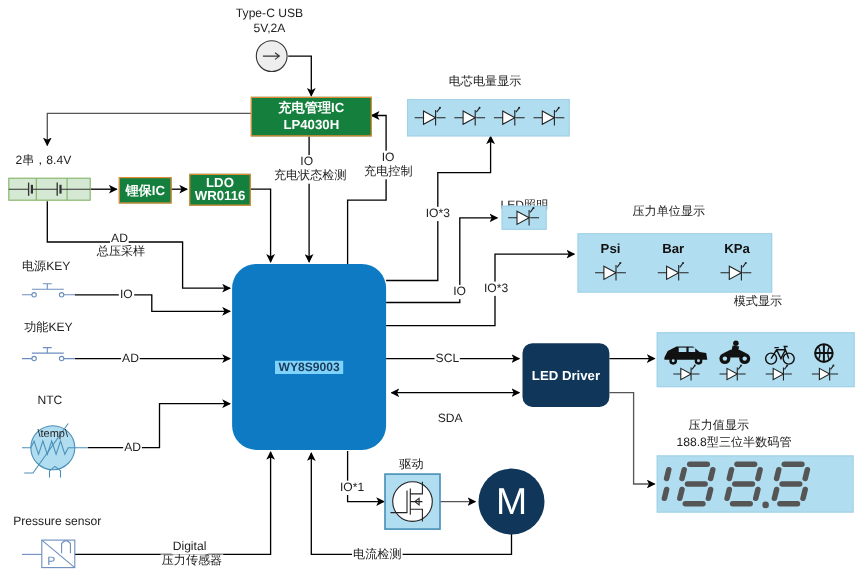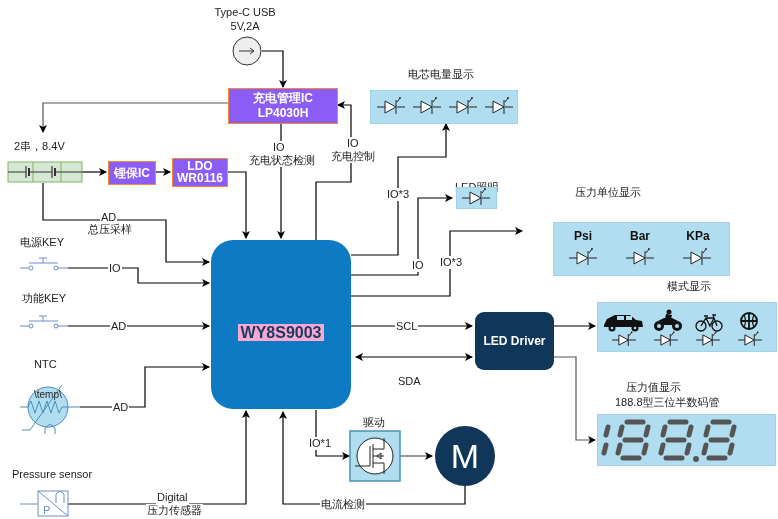--- a/index.html
+++ b/index.html
@@ -1,25 +1,25 @@
 <!DOCTYPE html>
 <html><head>
 <meta charset="utf-8">
 <style>
   html,body{margin:0;padding:0;background:#ffffff;}
   body{width:778px;height:519px;position:relative;overflow:hidden;font-family:"Liberation Sans","DejaVu Sans",sans-serif;color:#222;}
   .abs{position:absolute;}
   .lbl{position:absolute;font-size:11px;color:#222;white-space:nowrap;line-height:13px;text-align:center;}
   .bg-lbl{background:#fff;padding:0 1px;}
-  .orange{position:absolute;background:#8b5cf6;border:1px solid #f58a33;color:#fff;font-weight:bold;font-size:12px;text-align:center;display:flex;flex-direction:column;justify-content:center;align-items:center;line-height:15px;}
+  .orange{position:absolute;background:#15803d;border:1px solid #f58a33;color:#fff;font-weight:bold;font-size:12px;text-align:center;display:flex;flex-direction:column;justify-content:center;align-items:center;line-height:15px;}
   .panel{position:absolute;background:#b1ddf0;border:1px solid #a2d2e8;}
   .mcu{position:absolute;left:211px;top:240px;width:140px;height:169px;background:#0e7ac4;border-radius:22px;}
   .mcu-title{position:absolute;left:0;width:140px;top:55px;text-align:center;color:#fff;font-weight:bold;font-size:22px;}
   .mcu-chip{position:absolute;left:0;width:140px;text-align:center;}
-  .mcu-chip span{background:#f9a8d4;color:#1a3a5c;font-weight:bold;font-size:16px;padding:0 3px;}
+  .mcu-chip span{background:#7dd3fc;color:#1a3a5c;font-weight:bold;font-size:11px;padding:0 3px;}
   .mcu-opa{position:absolute;left:0;width:140px;top:155px;text-align:center;color:#1a1a1a;font-size:11px;}
   .ledd{position:absolute;left:475px;top:312px;width:79px;height:58px;background:#10375a;border-radius:9px;color:#fff;font-weight:bold;font-size:12px;display:flex;align-items:center;justify-content:center;}
   svg{position:absolute;left:0;top:0;}
   .unit{position:absolute;font-weight:bold;font-size:12px;color:#111;text-align:center;width:40px;}
 </style>
 </head>
 <body>
 
 <svg width="778" height="519">
   <defs>
@@ -204,21 +204,21 @@
 <div class="panel" style="left:456px;top:187px;width:39px;height:20px;">
   <svg width="39" height="20" id="light-led">
       <g>
         <path d="M5,10 H13 M25,10 H33 M13,4 L24,10 L13,16 Z M24,3 V17 M25,5 L28,1" fill="#fff" stroke="#222" stroke-width="1"></path>
         <circle cx="28" cy="1" r="0.9" fill="#222"></circle>
       </g>
     </svg>
 </div>
 
 <div class="lbl" style="left:575px;top:186px;">压力单位显示</div>
-<div class="panel" style="left:525px;top:222px;width:175px;height:52px;margin-left:28px;">
+<div class="panel" style="left:525px;top:212px;width:175px;height:52px;">
   <div class="unit" style="left:9px;top:6px;">Psi</div>
   <div class="unit" style="left:66px;top:6px;">Bar</div>
   <div class="unit" style="left:124px;top:6px;">KPa</div>
   <svg width="175" height="52" id="unit-leds">
       <g>
         <path d="M15,35 H23 M35,35 H43 M23,29 L34,35 L23,41 Z M34,28 V42 M35,30 L38,26" fill="#fff" stroke="#222" stroke-width="1"></path>
         <circle cx="38" cy="26" r="0.9" fill="#222"></circle>
       </g>
       <g>
         <path d="M72,35 H80 M92,35 H100 M80,29 L91,35 L80,41 Z M91,28 V42 M92,30 L95,26" fill="#fff" stroke="#222" stroke-width="1"></path>
@@ -228,21 +228,21 @@
         <path d="M129,35 H137 M149,35 H157 M137,29 L148,35 L137,41 Z M148,28 V42 M149,30 L152,26" fill="#fff" stroke="#222" stroke-width="1"></path>
         <circle cx="152" cy="26" r="0.9" fill="#222"></circle>
       </g>
     </svg>
 </div>
 
 <div class="ledd">
   <span>LED Driver</span>
 </div>
 
-<div class="lbl" style="left:667px;top:280px;">模式显示</div>
+<div class="lbl" style="left:667px;top:268px;">模式显示</div>
 <div class="panel" style="left:597px;top:302px;width:178px;height:48px;">
   <svg width="178" height="48" id="mode-panel">
 
     <g fill="#111">
       <path d="M6,22 L9,16 L17,12 L32,12 L38,17 L44,18 L45,24 L6,24 Z"></path>
       <rect x="19" y="13" width="7" height="4" fill="#b1ddf0"></rect>
       <rect x="28" y="13" width="6" height="4" fill="#b1ddf0"></rect>
       <circle cx="14" cy="25" r="3.5"></circle>
         <circle cx="37" cy="25" r="3.5"></circle>
       <circle cx="14" cy="25" r="1.3" fill="#b1ddf0"></circle>

